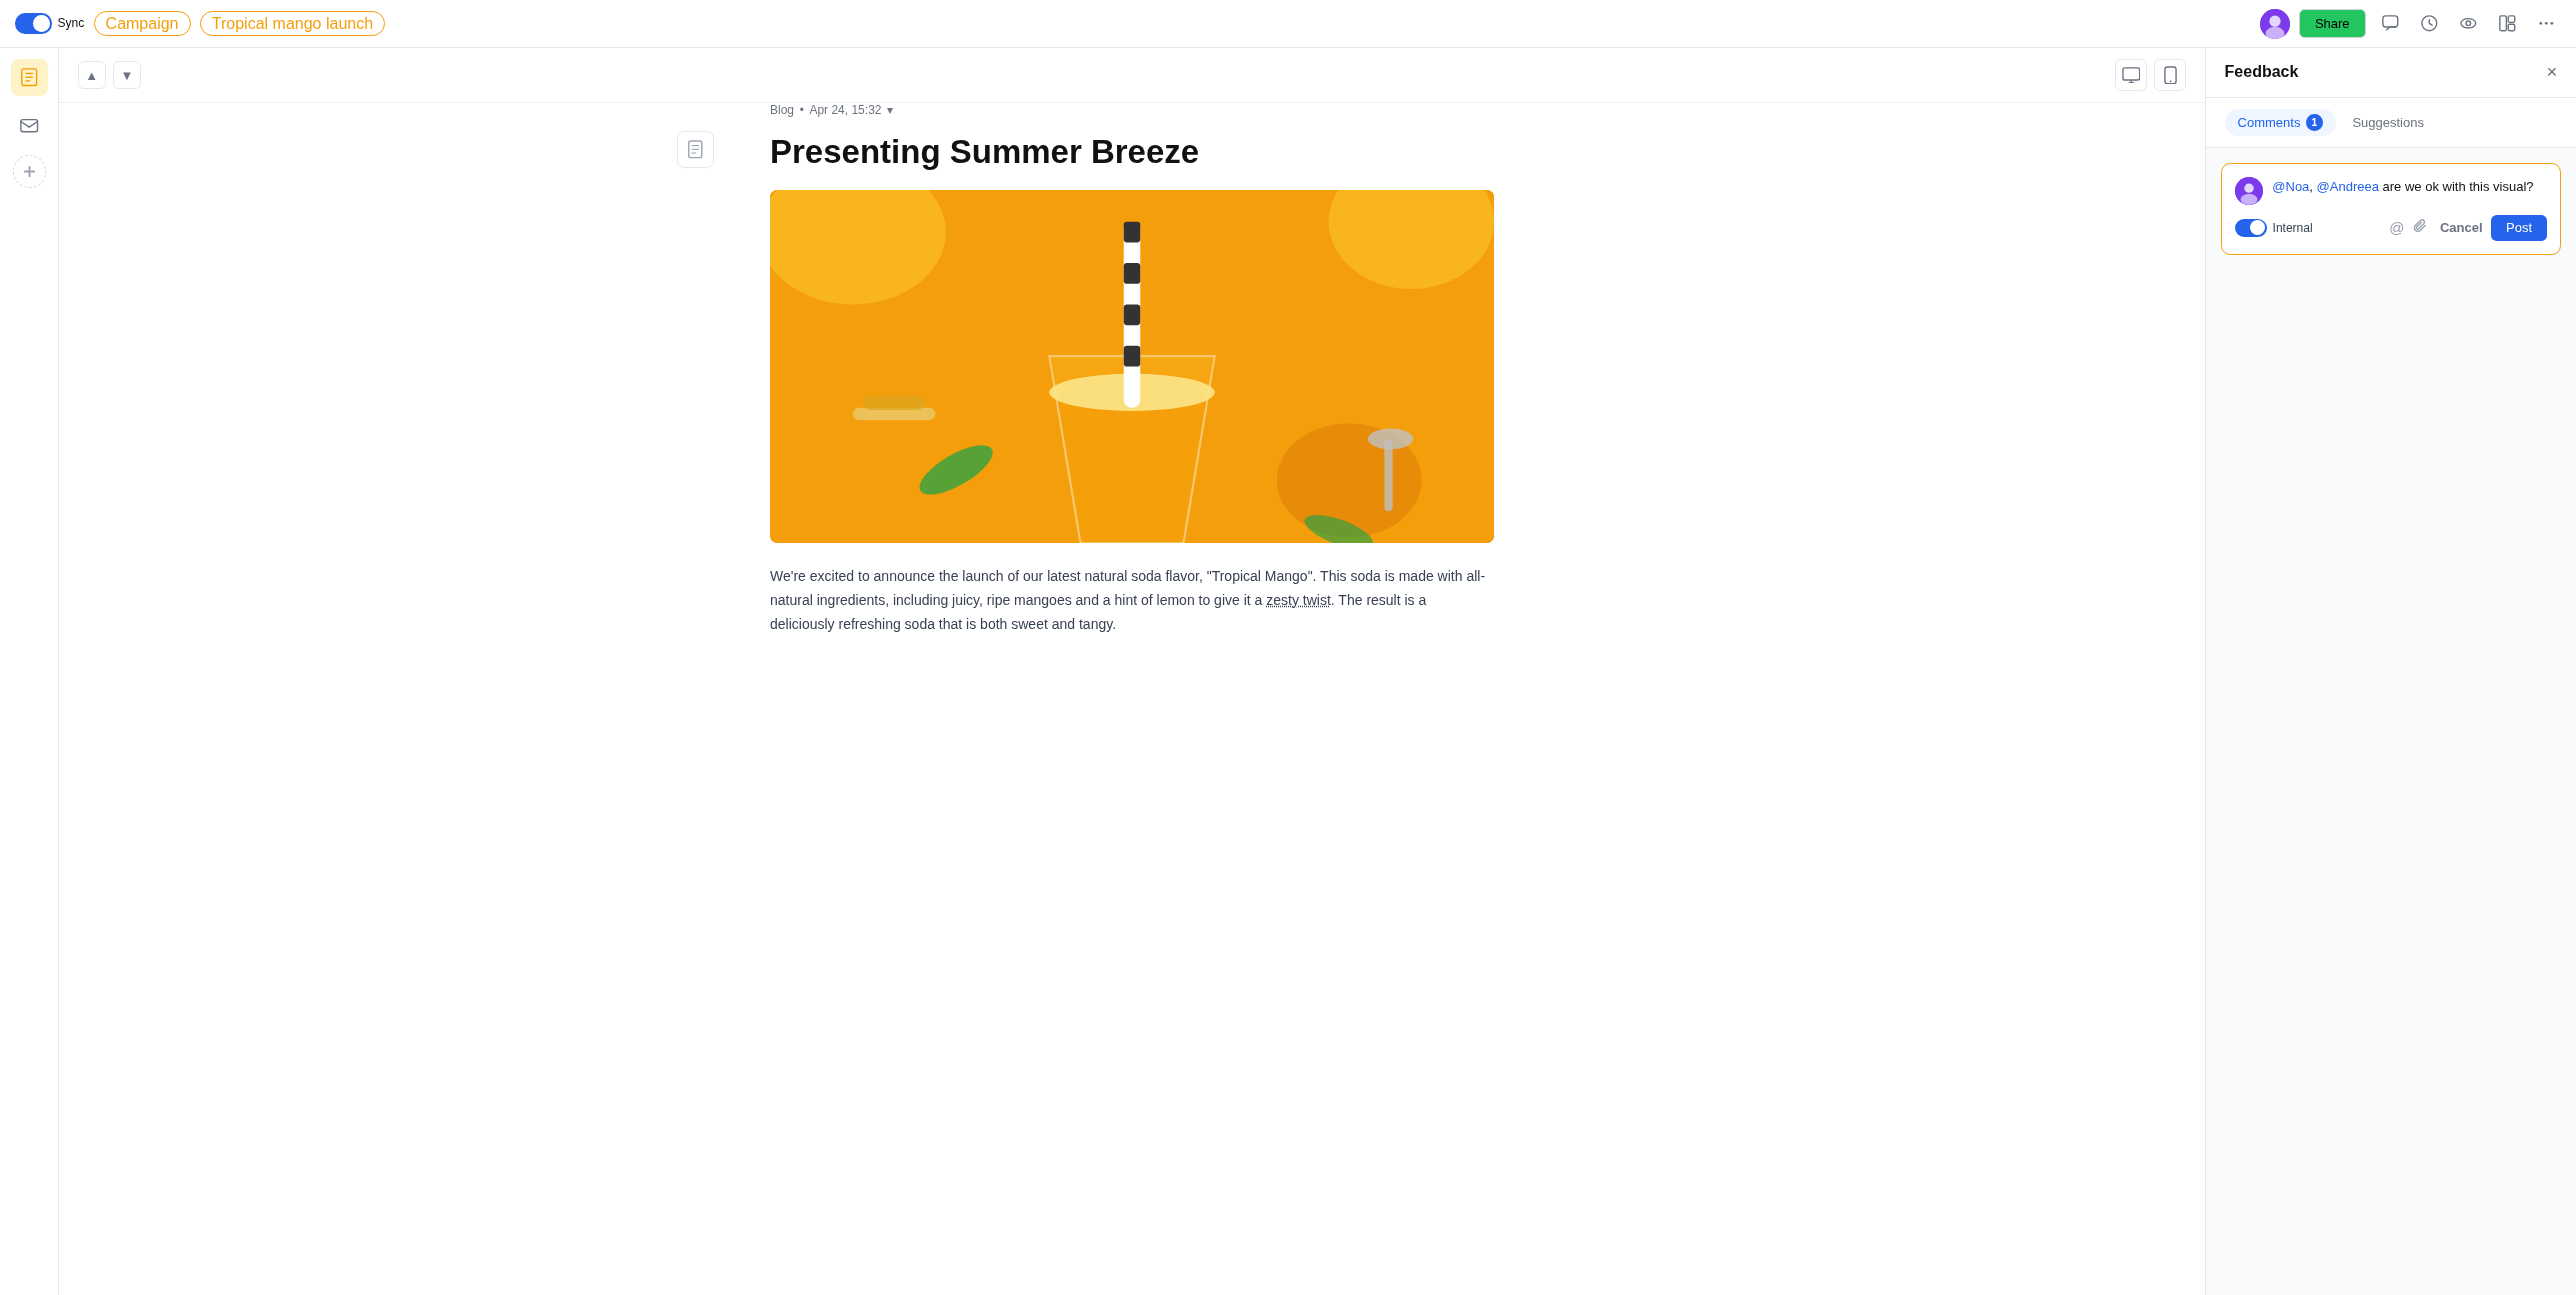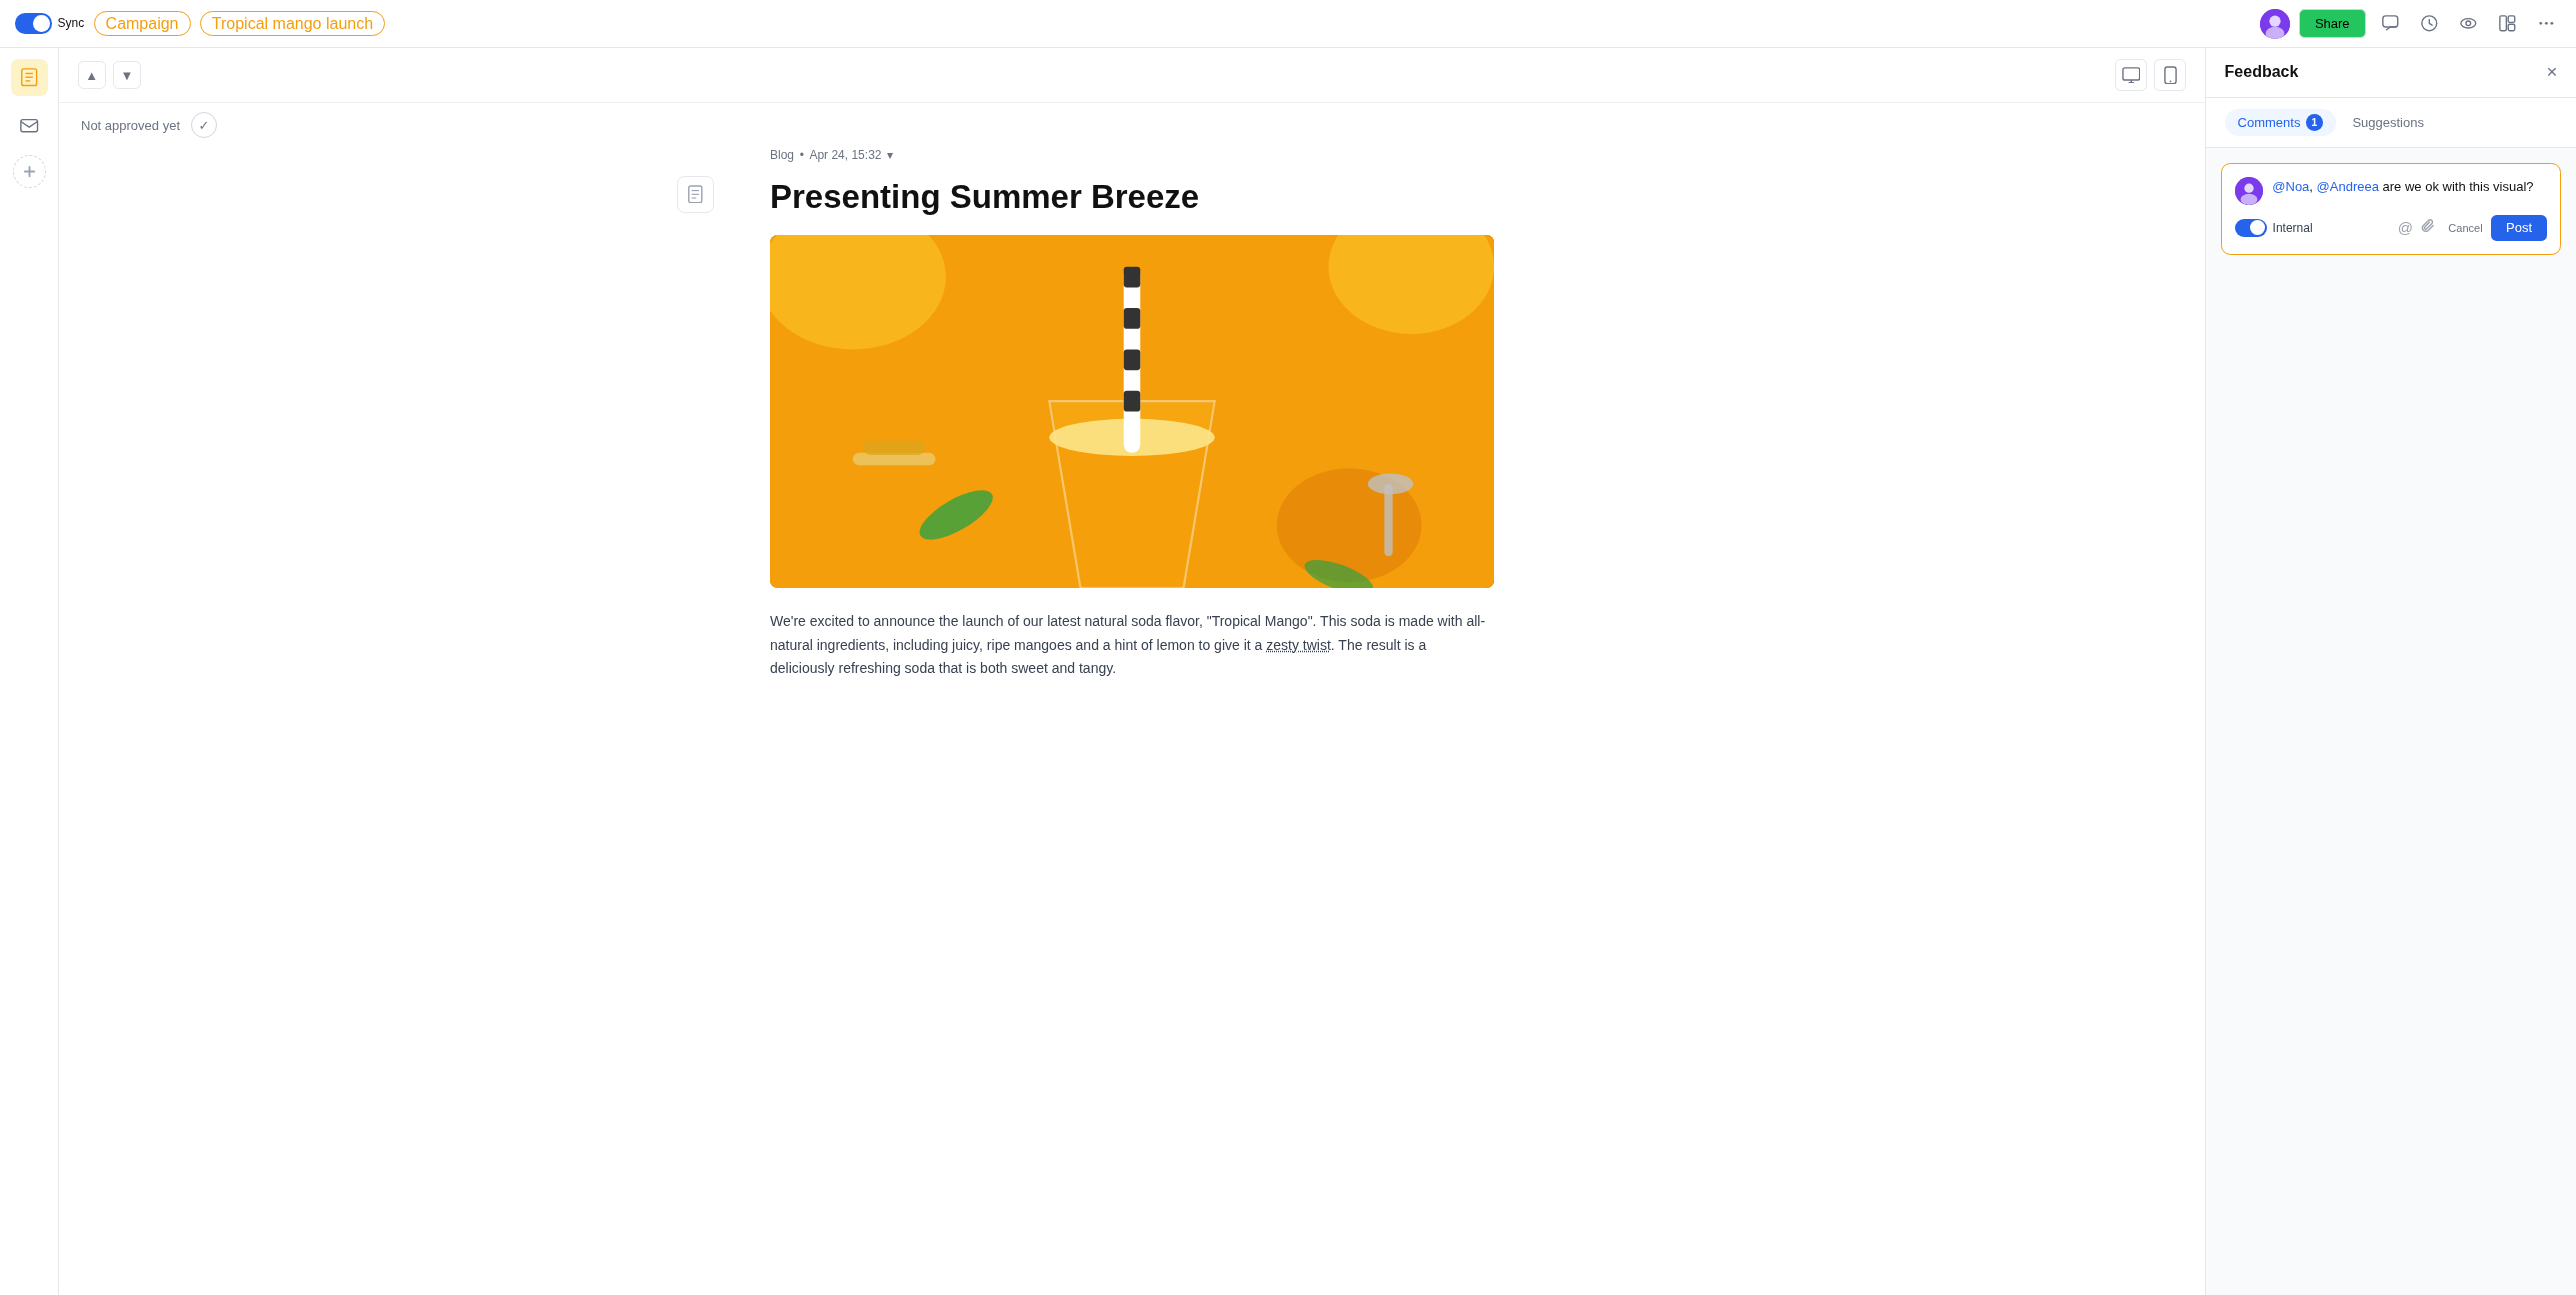--- a/index.html
+++ b/index.html
@@ -182,22 +182,22 @@
     .int-toggle-knob {
       width: 15px; height: 15px; background: #fff; border-radius: 50%;
       position: absolute; top: 1.9px; right: 1.9px;
     }
     .internal-label { font-size: 12px; color: #374151; }
     .at-btn, .attach-btn {
       background: none; border: none; cursor: pointer; font-size: 15px;
       color: #9ca3af; padding: 1.9px 3.7px;
     }
     .cancel-btn {
-      background: none; border: none; cursor: pointer; font-size: 11px;
-      color: #6b7280; padding: 3.7px 7.4px;
+      background: none; border: none; cursor: pointer; font-size: 13px;
+      color: #6b7280; padding: 3.7px 7.4px; font-weight: bold;
     }
     .post-btn {
       background: #2563eb; color: #fff; border: none; border-radius: 5.6px;
       padding: 5.6px 15px; font-size: 13px; cursor: pointer; font-weight: 500;
     }
 
     
     .comments-list { padding: 0 15px 15px; overflow-y: auto; }
     .comment-item { background: #fff; border-radius: 9.3px; padding: 13px; margin-bottom: 9.3px; }
     .comment-header { display: flex; align-items: center; gap: 7.4px; margin-bottom: 7.4px; }
@@ -311,24 +311,20 @@
           </button>
           <button class="view-btn">
             <svg width="13" height="18.6" viewBox="0 0 14 20" fill="none">
                 <rect x="1" y="1" width="12" height="18" rx="2.5" stroke="#6b7280" stroke-width="1.5"></rect>
                 <circle cx="7" cy="16.5" r="1" fill="#6b7280"></circle>
               </svg>
           </button>
         </div>
       </div>
 
-      <div class="status-row">
-        <span class="not-approved-text">Not approved yet</span>
-        <button class="approve-btn">✓</button>
-      </div>
 
       <div class="doc-content" style="position:relative;">
 
         <div style="position:absolute; left:-37px; top:28px; width:37px; height:37px; border-radius:7.4px; border:0.9px solid #e5e7eb; background:#fff; display:flex; align-items:center; justify-content:center; cursor:pointer;">
           <svg width="18.6" height="18.6" viewBox="0 0 20 20" fill="none">
               <rect x="3" y="1" width="14" height="18" rx="2" stroke="#9ca3af" stroke-width="1.5"></rect>
               <line x1="6" y1="6" x2="14" y2="6" stroke="#9ca3af" stroke-width="1.2"></line>
               <line x1="6" y1="10" x2="14" y2="10" stroke="#9ca3af" stroke-width="1.2"></line>
               <line x1="6" y1="14" x2="11" y2="14" stroke="#9ca3af" stroke-width="1.2"></line>
             </svg>

